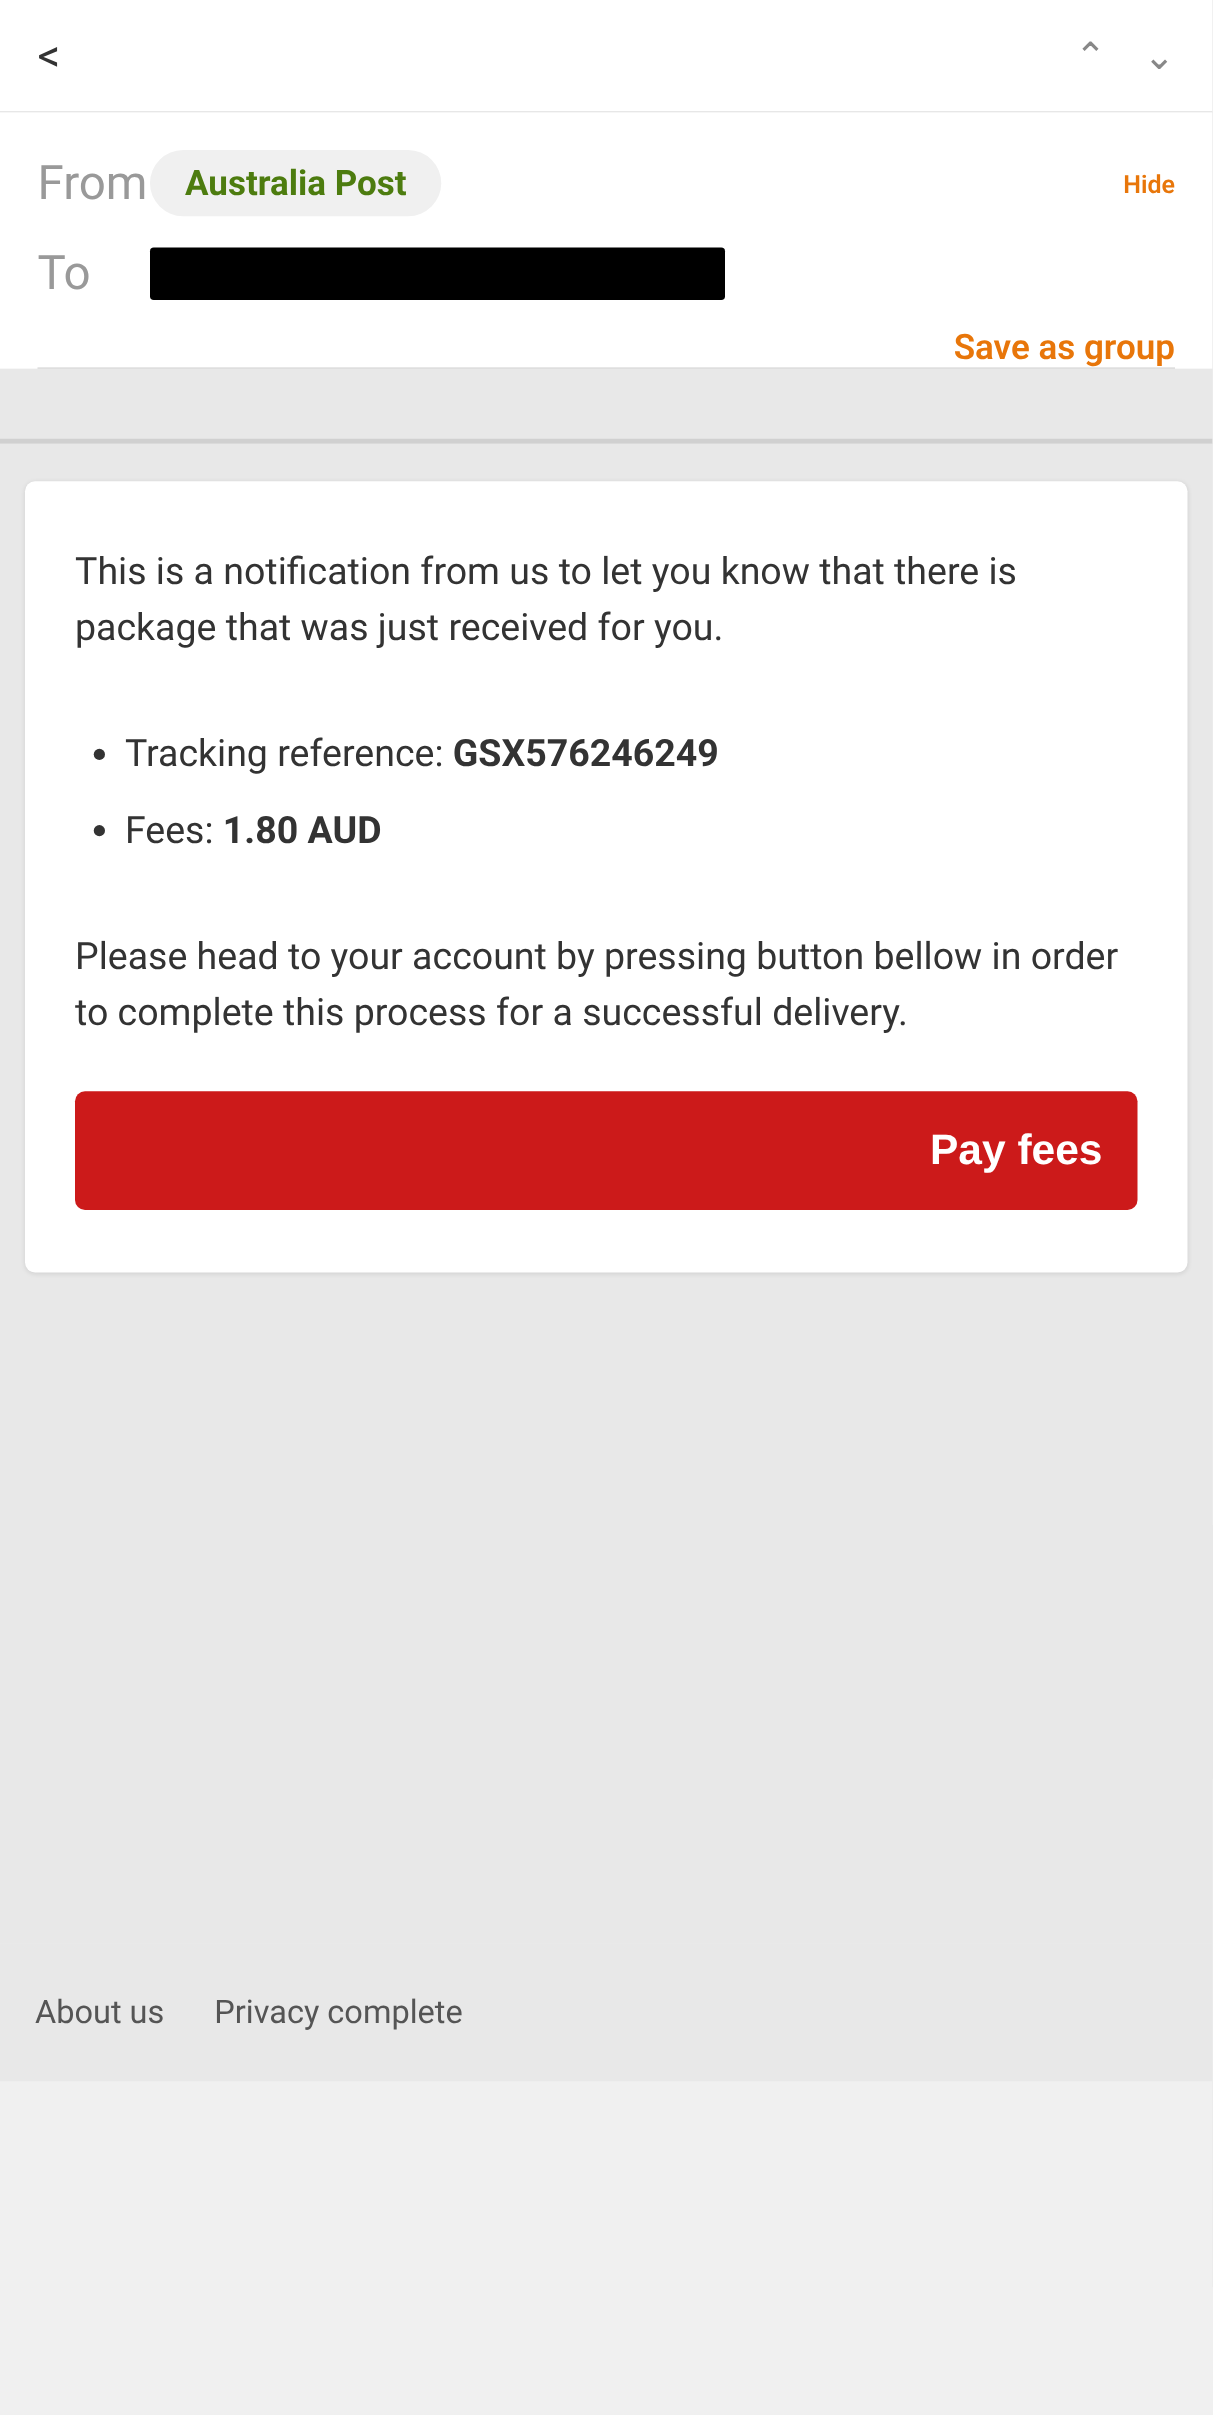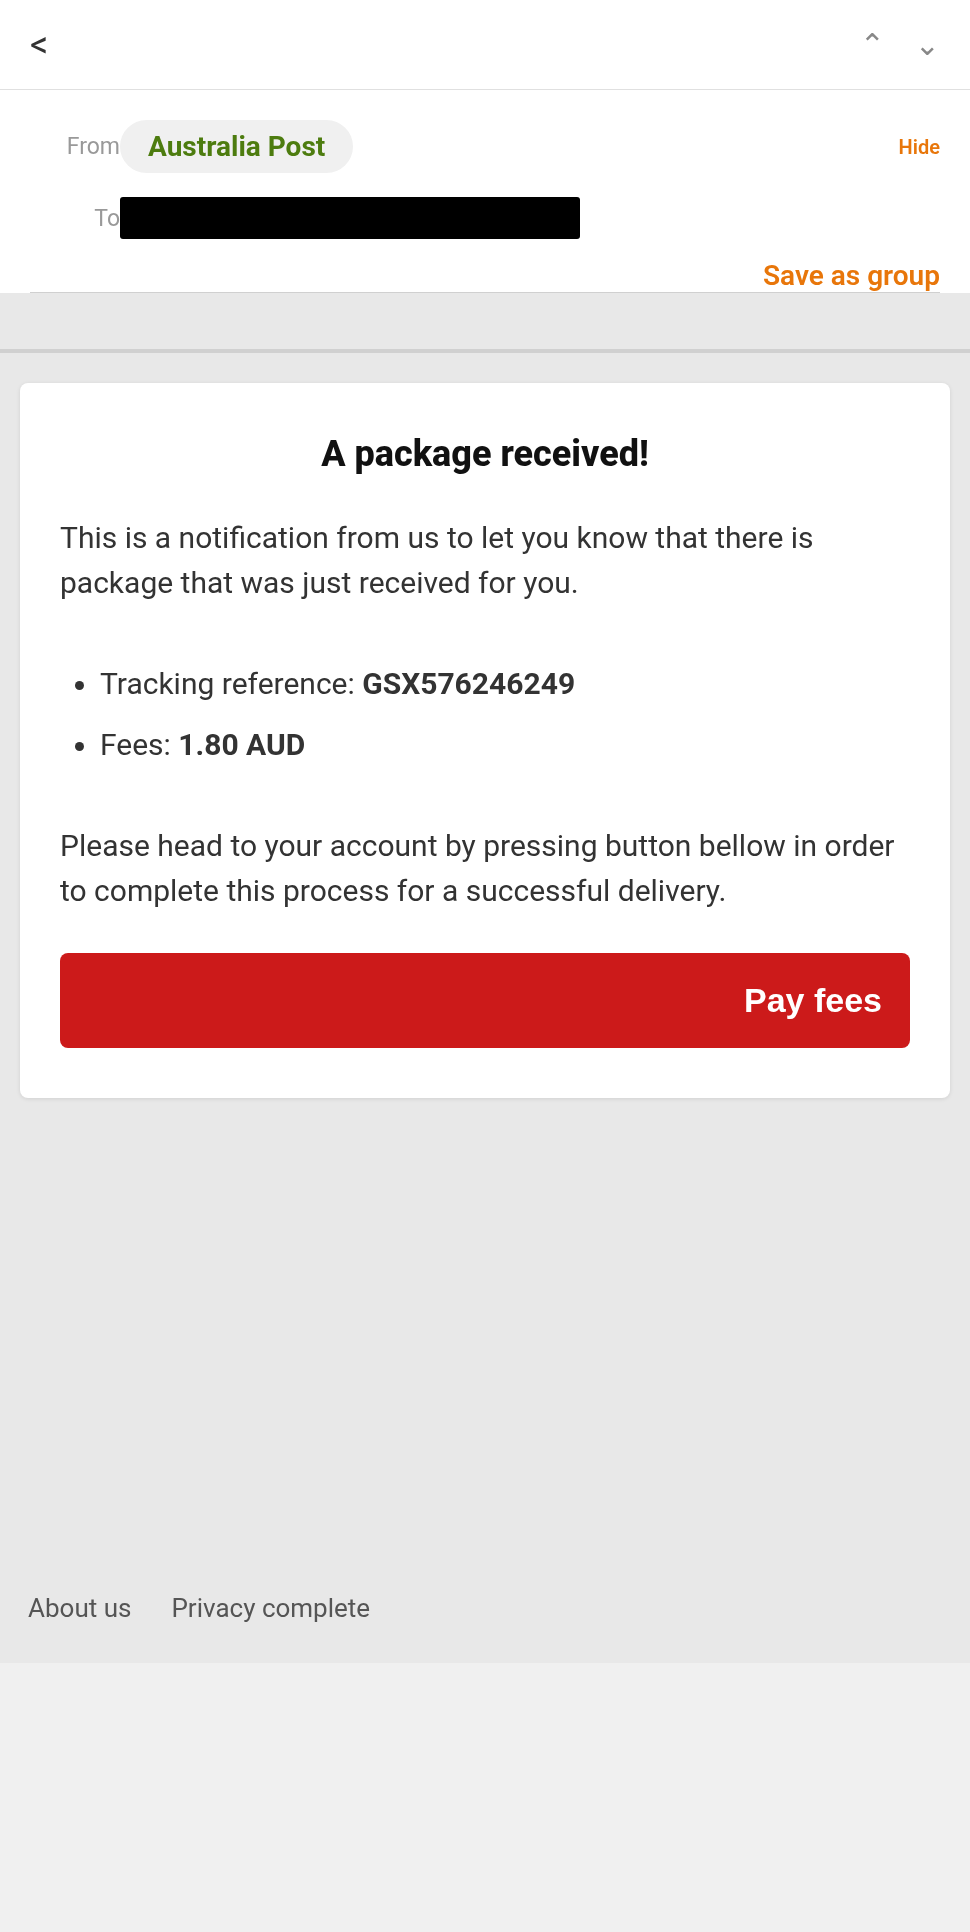--- a/index.html
+++ b/index.html
@@ -53,24 +53,23 @@
     }
 
     .email-from-row {
       display: flex;
       align-items: center;
       margin-bottom: 24px;
     }
 
     .email-field-label {
       color: #999;
-      font-size: 23px;
+      font-size: 38px;
       width: 90px;
       flex-shrink: 0;
-      text-align: right;
     }
 
     .sender-badge {
       background-color: #f0f0f0;
       border-radius: 50px;
       padding: 10px 28px;
       font-size: 28px;
       font-weight: 700;
       color: #4d7c0f;
     }
@@ -234,21 +233,20 @@
 
   <div class="divider"></div>
 </div>
 
 <div class="gray-strip"></div>
 
 <div class="email-content-area">
 
   <div class="email-card">
 
-    <div class="email-title">A package received!</div>
 
     <p class="email-body-text">This is a notification from us to let you know that there is package that was just received for you.</p>
 
     <ul class="email-list">
       <li>
         <span>Tracking reference: </span><strong>GSX576246249</strong>
       </li>
       <li>
         <span>Fees: </span><strong>1.80 AUD</strong>
       </li>

